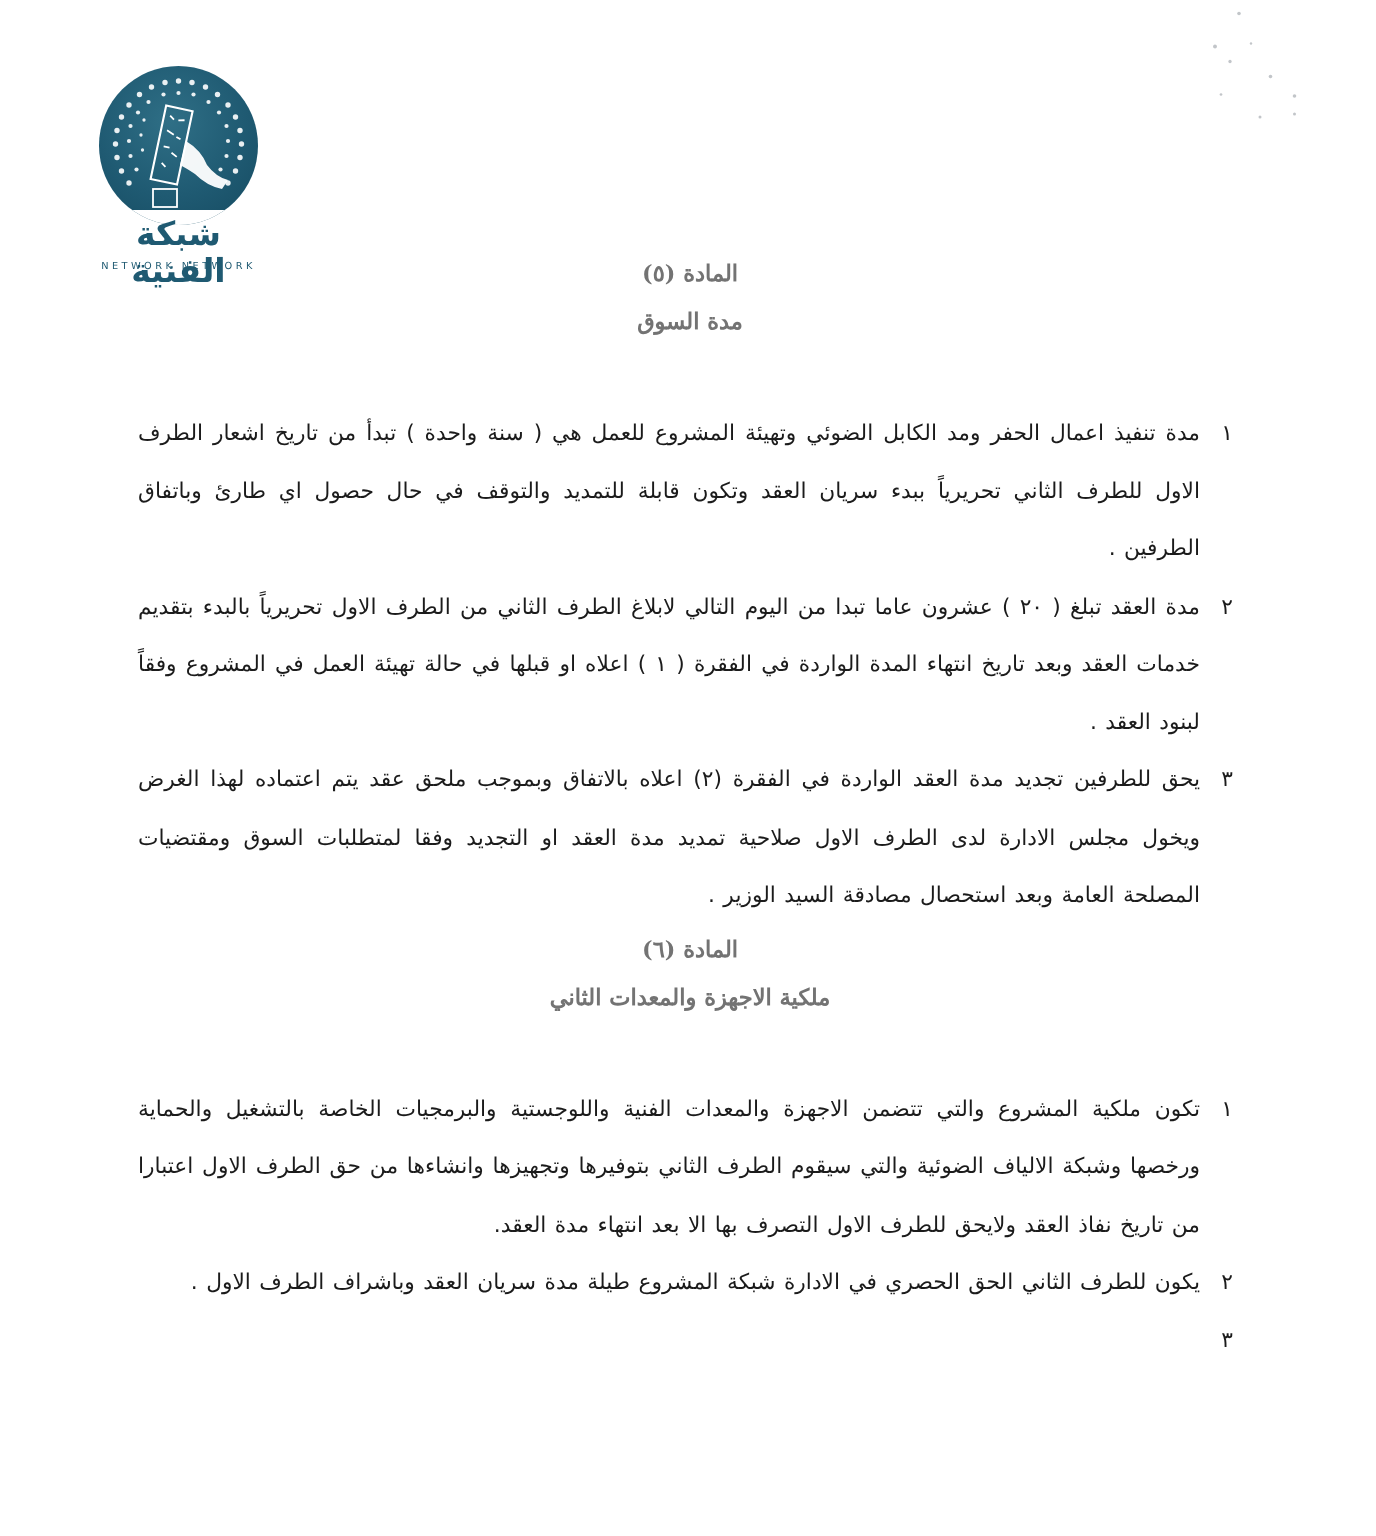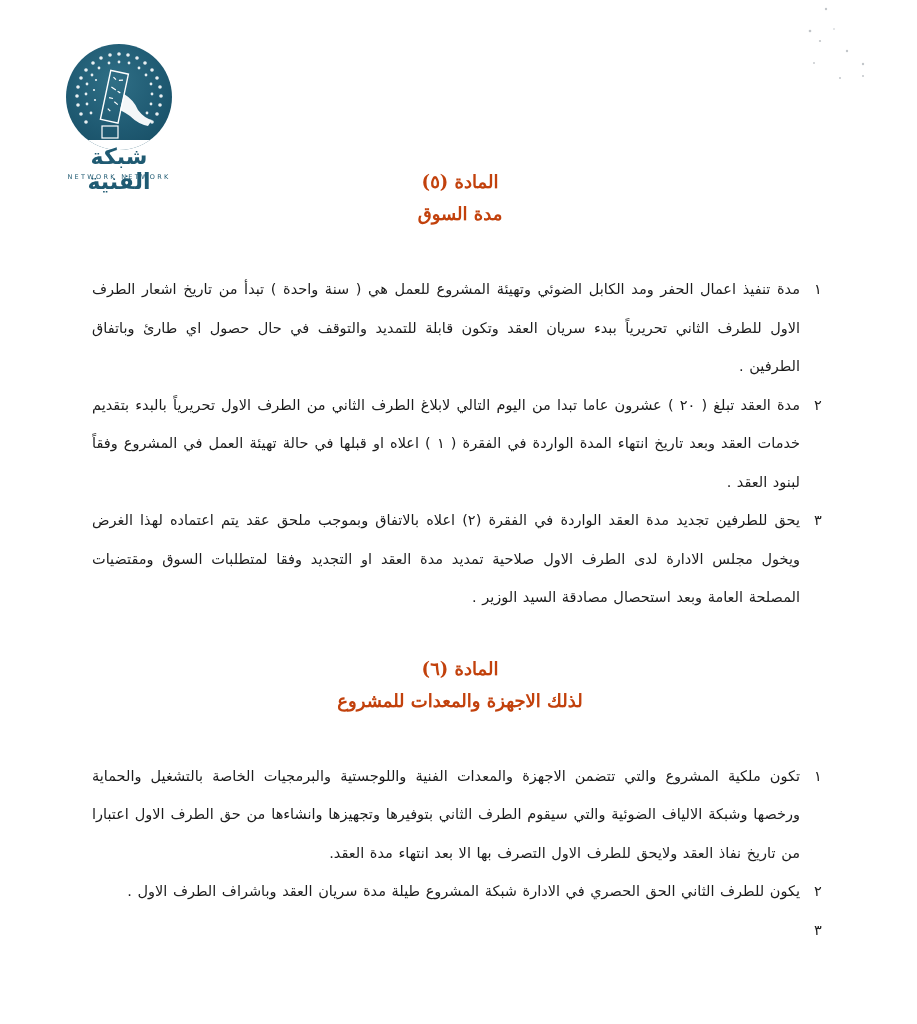--- a/index.html
+++ b/index.html
@@ -19,32 +19,32 @@
       font-family: "DejaVu Sans", sans-serif; font-weight: bold; font-size: 22px; color: #1f5a72; direction: rtl;
     }
     .logo-en {
       position: absolute; left: 0; top: 133px; width: 118px; text-align: center;
       font-family: "DejaVu Sans", sans-serif; font-size: 6.5px; letter-spacing: 2.3px; color: #1f5a72;
     }
     .specks { position: absolute; right: 20px; top: 0; width: 90px; height: 100px; }
     .page { position: absolute; left: 92px; top: 160px; width: 736px; direction: rtl; }
     .heading {
       text-align: center; font-family: "DejaVu Serif", "Liberation Serif", serif; font-weight: bold;
-      font-size: 18px; line-height: 32px; color: #c2410c;
+      font-size: 15px; line-height: 32px; color: #737373;
     }
     .article { margin-bottom: 0; }
     .art1-head { margin-top: 6px; }
     .art-title { margin-bottom: 40px; }
     .items { list-style: none; padding: 0; margin: 0; }
     .item {
       position: relative; padding-right: 28px; font-size: 14.5px; line-height: 38.5px;
       text-align: justify; color: #1b1b1b; word-spacing: 1px;
     }
     .item .num { position: absolute; right: 0; top: 0; width: 20px; text-align: center; font-weight: normal; }
-    .art2 { margin-top: 36px; }
+    .art2 { }
   </style>
 </head>
 <body>
 
 <div class="logo">
   <div class="logo-circle">
     <svg width="106" height="106" viewBox="0 0 106 106">
       <g fill="#ffffff" opacity="0.9">
         <circle cx="53" cy="10" r="1.8"></circle>
           <circle cx="62" cy="11" r="1.8"></circle>
@@ -129,21 +129,21 @@
       </li>
       <li class="item">
         <span class="num">٣</span>
         <span>يحق للطرفين تجديد مدة العقد الواردة في الفقرة (٢) اعلاه بالاتفاق وبموجب ملحق عقد يتم اعتماده لهذا الغرض ويخول مجلس الادارة لدى الطرف الاول صلاحية تمديد مدة العقد او التجديد وفقا لمتطلبات السوق ومقتضيات المصلحة العامة وبعد استحصال مصادقة السيد الوزير .</span>
       </li>
     </ol>
   </section>
 
   <section class="article art2">
     <div class="heading">المادة (٦)</div>
-    <div class="heading art-title">لذلك الاجهزة والمعدات للمشروع</div>
+    <div class="heading art-title">ملكية الاجهزة والمعدات الثاني</div>
     <ol class="items">
       <li class="item">
         <span class="num">١</span>
         <span>تكون ملكية المشروع والتي تتضمن الاجهزة والمعدات الفنية واللوجستية والبرمجيات الخاصة بالتشغيل والحماية ورخصها وشبكة الالياف الضوئية والتي سيقوم الطرف الثاني بتوفيرها وتجهيزها وانشاءها من حق الطرف الاول اعتبارا من تاريخ نفاذ العقد ولايحق للطرف الاول التصرف بها الا بعد انتهاء مدة العقد.</span>
       </li>
       <li class="item">
         <span class="num">٢</span>
         <span>يكون للطرف الثاني الحق الحصري في الادارة شبكة المشروع طيلة مدة سريان العقد وباشراف الطرف الاول .</span>
       </li>
       <li class="item">

